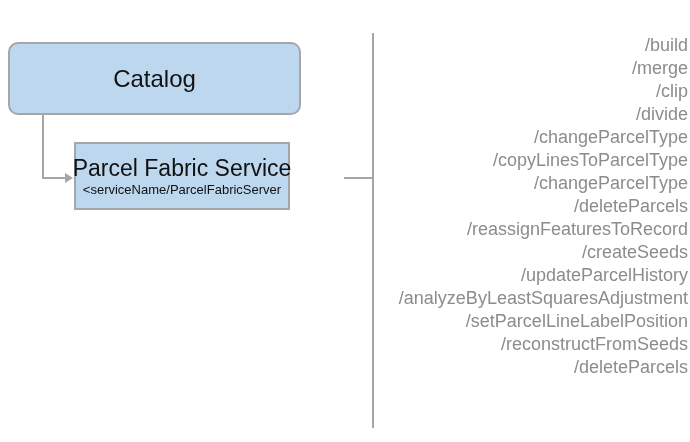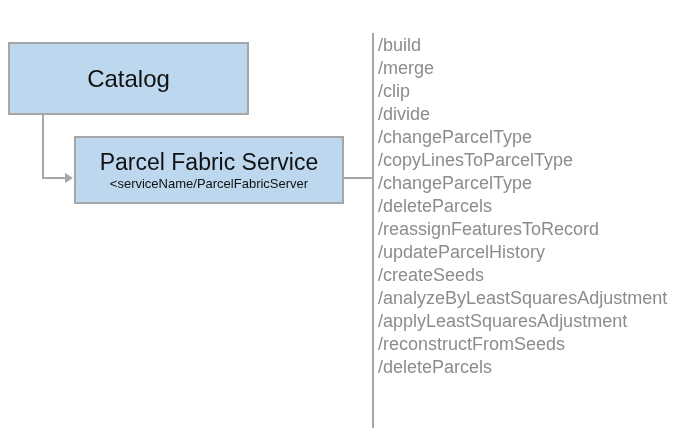--- a/index.html
+++ b/index.html
@@ -22,27 +22,28 @@
     border: 2px solid var(--box_border, #A6A6A6);
     display: flex;
     flex-direction: column;
     align-items: center;
     justify-content: center;
     text-align: center;
   }
   .node-catalog {
     left: 8px;
     top: 42px;
-    width: 241px;
+    width: 293px;
     height: 73px;
+    border-radius: 10px;
   }
   .node-service {
     left: 74px;
-    top: 136px;
-    width: 270px;
+    top: 142px;
+    width: 216px;
     height: 68px;
   }
   .node-title {
     color: var(--title_text, #111111);
     font-size: 24px;
     line-height: 28px;
     white-space: nowrap;
   }
   .node-service .node-title {
     font-size: 23px;
@@ -89,20 +90,21 @@
     left: 372px;
     top: 33px;
     width: 2px;
     height: 395px;
   }
   .operations {
     position: absolute;
     left: 378px;
     top: 34px;
     width: 310px;
+    text-align: right;
   }
   .op-item {
     color: var(--operation_text, #8C8C8C);
     font-size: 18px;
     line-height: 23px;
     white-space: nowrap;
   }
 </style>
 </head>
 <body>
@@ -128,21 +130,21 @@
   <div class="operations">
       <div class="op-item">/build</div>
       <div class="op-item">/merge</div>
       <div class="op-item">/clip</div>
       <div class="op-item">/divide</div>
       <div class="op-item">/changeParcelType</div>
       <div class="op-item">/copyLinesToParcelType</div>
       <div class="op-item">/changeParcelType</div>
       <div class="op-item">/deleteParcels</div>
       <div class="op-item">/reassignFeaturesToRecord</div>
+      <div class="op-item">/createSeeds</div>
       <div class="op-item">/updateParcelHistory</div>
-      <div class="op-item">/createSeeds</div>
       <div class="op-item">/analyzeByLeastSquaresAdjustment</div>
-      <div class="op-item">/applyLeastSquaresAdjustment</div>
+      <div class="op-item">/setParcelLineLabelPosition</div>
       <div class="op-item">/reconstructFromSeeds</div>
       <div class="op-item">/deleteParcels</div>
     </div>
 
 </div>
 
 </body></html>

